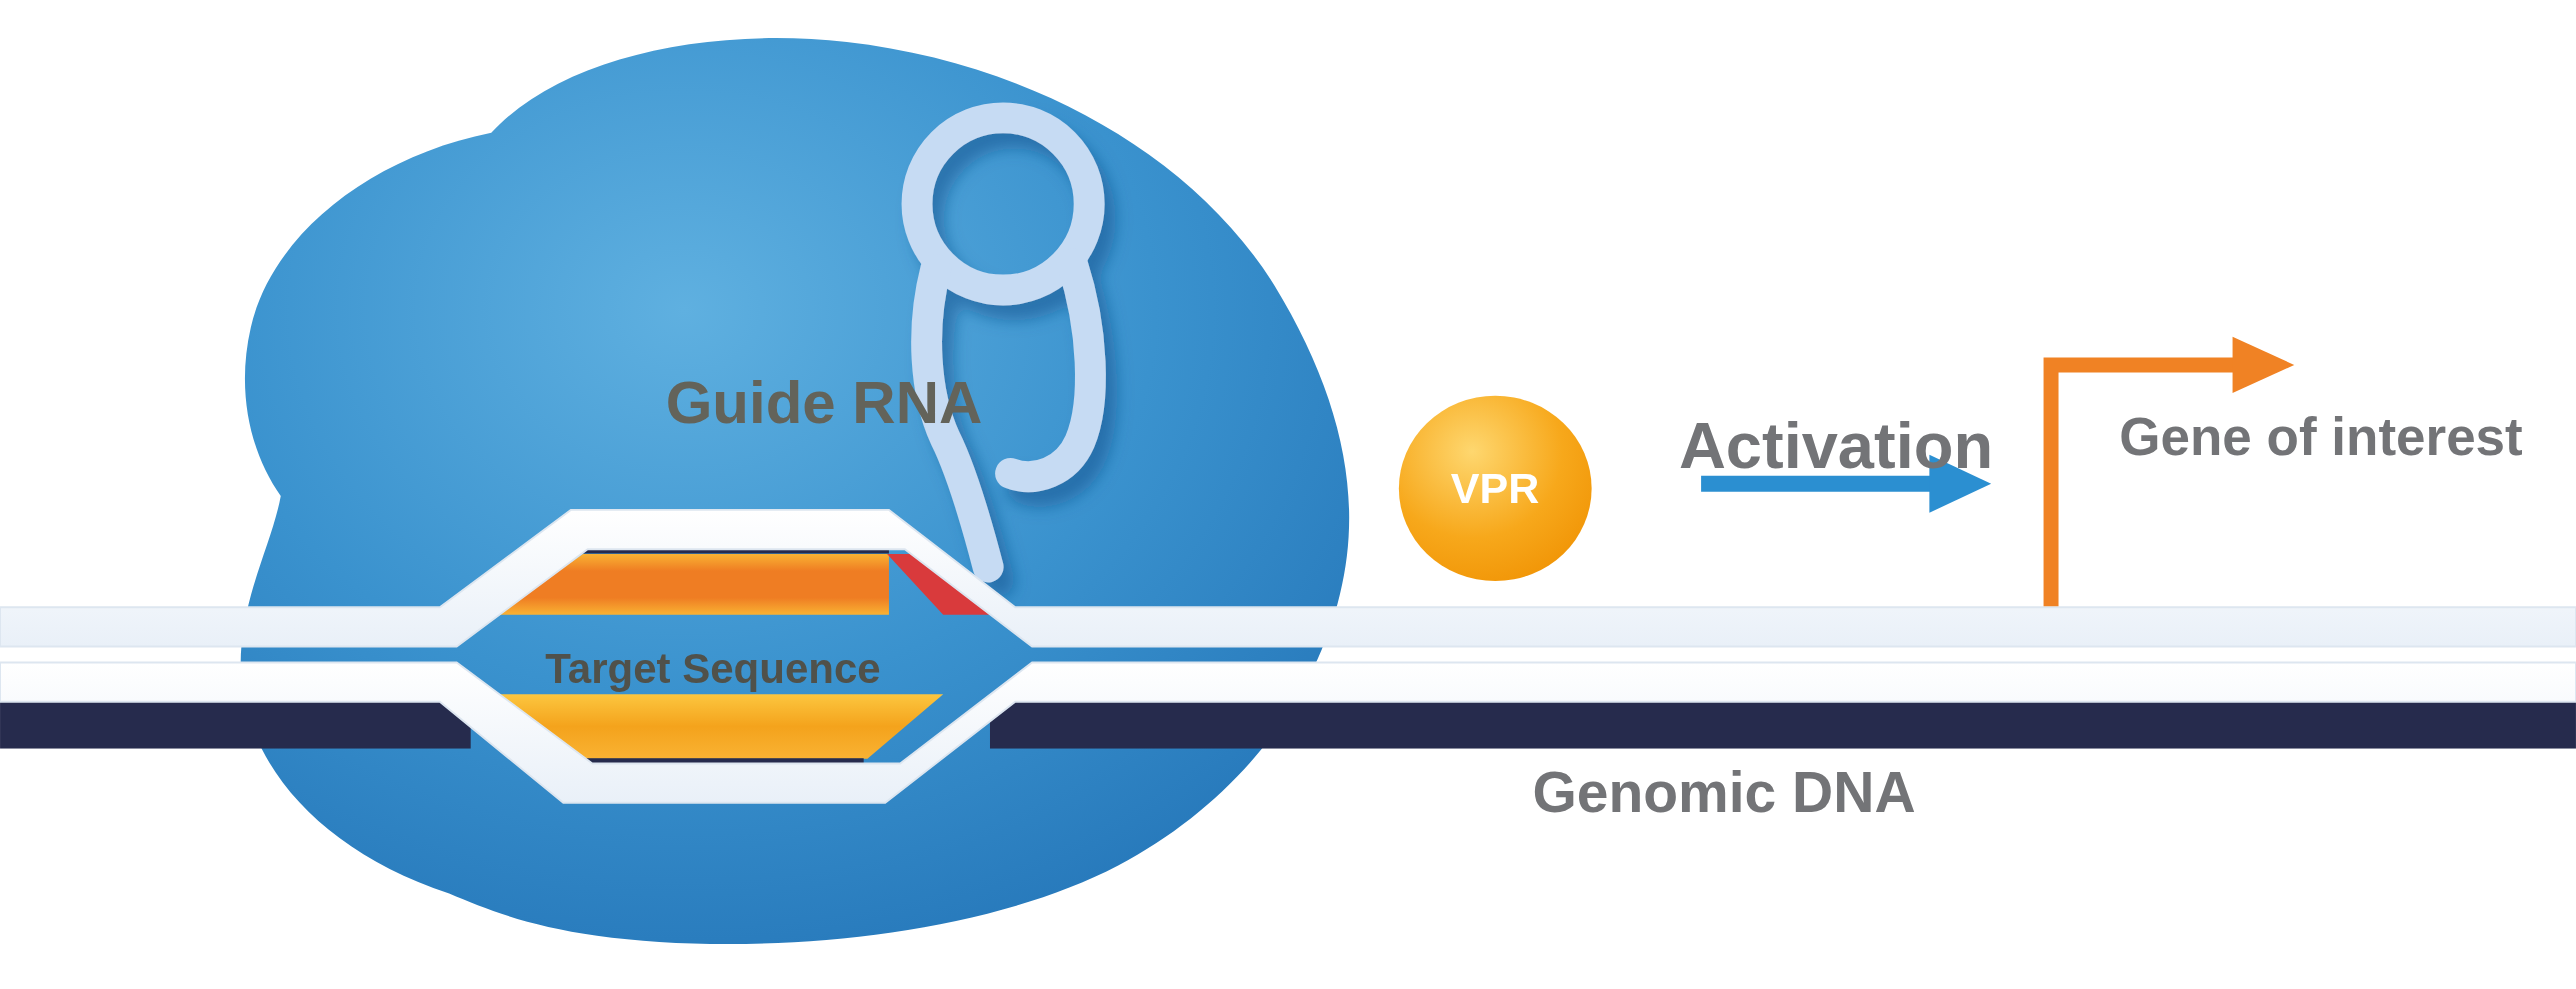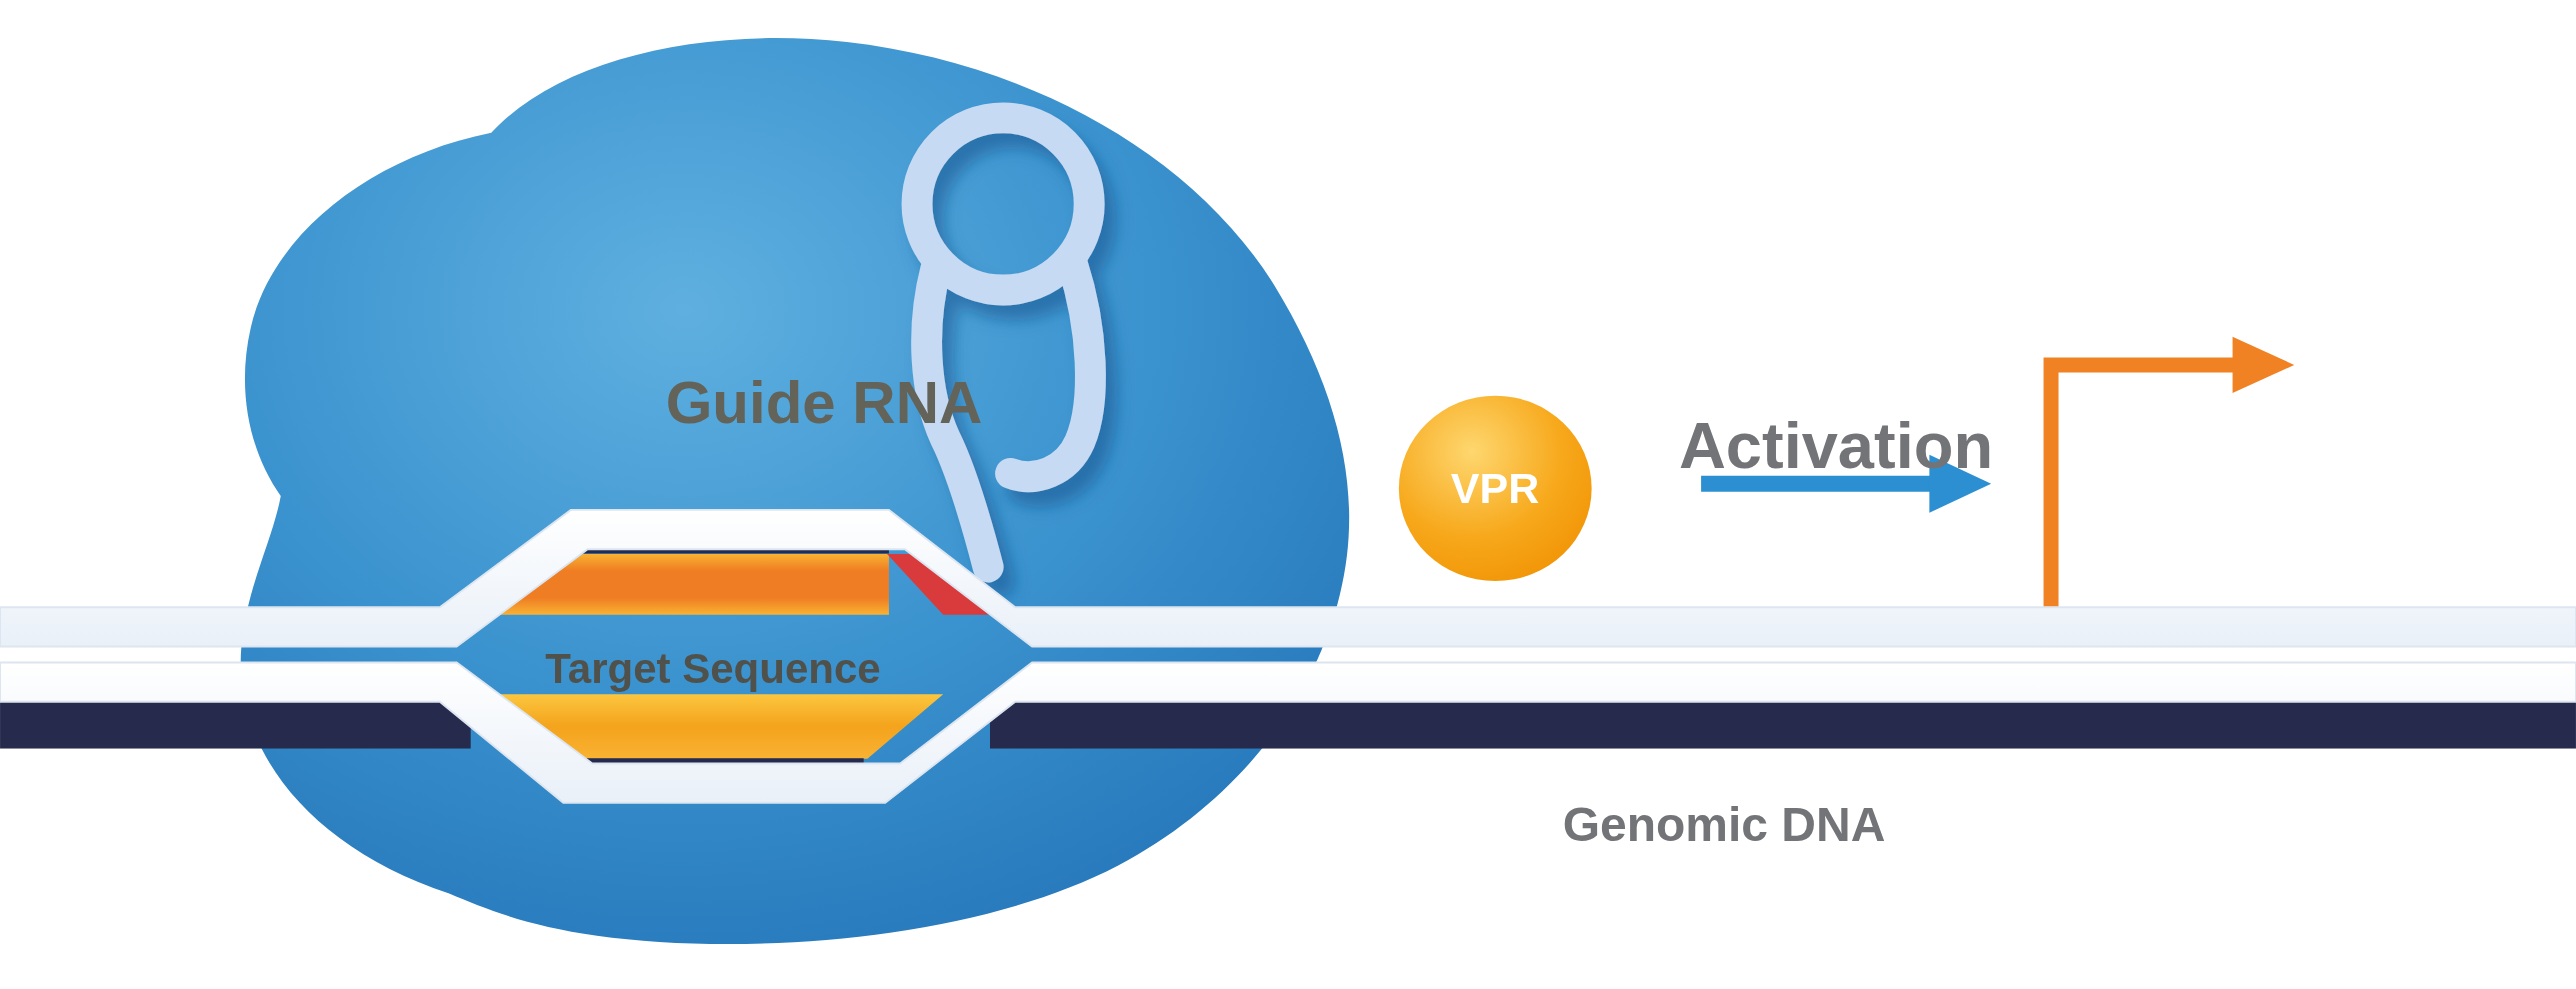--- a/index.html
+++ b/index.html
@@ -22,21 +22,21 @@
     transform: translate(-50%, -50%);
     white-space: nowrap;
     font-weight: bold;
     user-select: none;
   }
   .lbl-guide-rna   { left: 816px;  top: 402px; font-size: 60px; color: #63635a; margin-left: 8px; }
   .lbl-target      { left: 713px;  top: 669px; font-size: 42px; color: #50514a; }
   .lbl-vpr         { left: 1495px; top: 488px; font-size: 43px; color: #ffffff; }
   .lbl-activation  { left: 1836px; top: 417px; font-size: 65px; color: #737477; margin-top: 28px; }
   .lbl-gene        { left: 2321px; top: 436px; font-size: 53px; color: #737477; }
-  .lbl-genomic     { left: 1724px; top: 824px; font-size: 48px; color: #737477; }
+  .lbl-genomic     { left: 1724px; top: 792px; font-size: 57px; color: #737477; }
 </style>
 </head>
 <body>
 
 <div class="stage">
 
   <svg class="scene" viewBox="0 0 2753 1057" aria-hidden="true">
     <defs>
       <radialGradient id="blobGrad" cx="0.40" cy="0.30" r="0.85">
         <stop offset="0" stop-color="#5fb0e0"></stop>
@@ -106,16 +106,17 @@
     <polygon points="2062,486 2128,517 2062,548" fill="#2b8fd1"></polygon>
 
     <path d="M 2192 648 L 2192 390 L 2392 390" fill="none" stroke="#f08224" stroke-width="16" stroke-linejoin="miter"></path>
     <polygon points="2386,360 2452,390 2386,420" fill="#f08224"></polygon>
   </svg>
 
   <div class="lbl lbl-guide-rna">Guide RNA</div>
   <div class="lbl lbl-target">Target Sequence</div>
   <div class="lbl lbl-vpr">VPR</div>
   <div class="lbl lbl-activation">Activation</div>
+  <div class="lbl lbl-gene">Gene of interest</div>
   <div class="lbl lbl-genomic">Genomic DNA</div>
 
 </div>
 
 
 </body></html>

